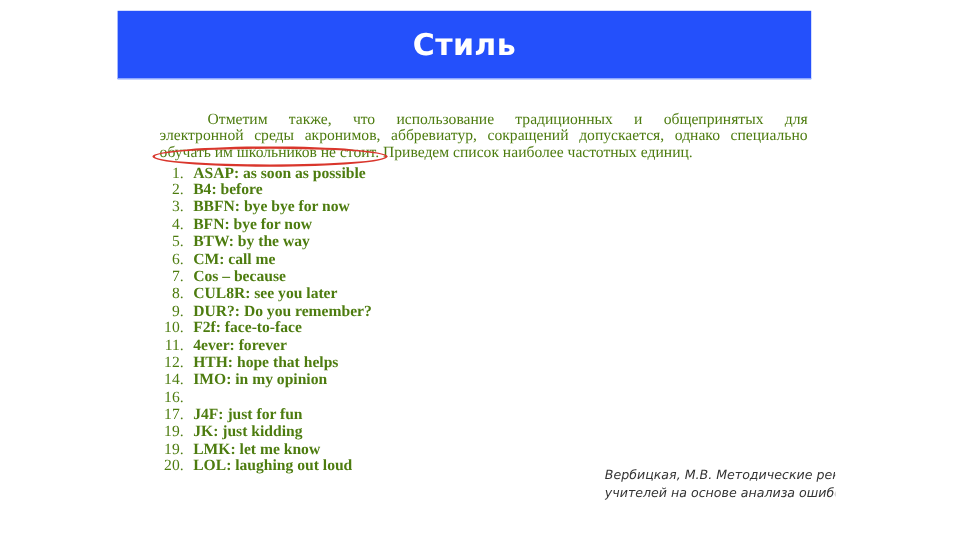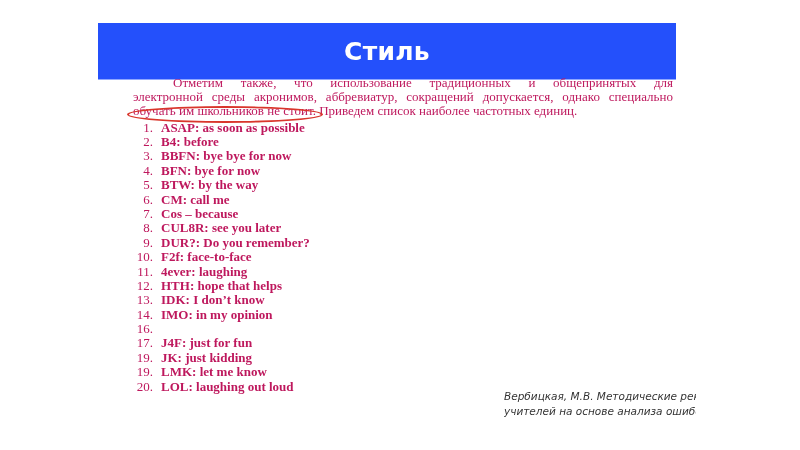--- a/index.html
+++ b/index.html
@@ -1,30 +1,30 @@
 <!DOCTYPE html>
 <html><head>
   <meta charset="utf-8">
   <style>
     html, body { margin: 0; padding: 0; }
     body {
       width: 800px; height: 450px; background: #ffffff; position: relative; overflow: hidden;
       font-family: "Liberation Serif", serif;
     }
     .banner {
-      position: absolute; left: 98px; top: 23px; width: 578px; height: 56px;
+      position: absolute; left: 98px; top: 9px; width: 578px; height: 56px;
       background: #2450fb; border-bottom: 1px solid #8fa8ff;
       display: flex; align-items: center; justify-content: center;
     }
     .banner-title {
       color: #ffffff; font-family: "DejaVu Sans", sans-serif; font-weight: bold; font-size: 25px; letter-spacing: 0.3px;
     }
     .doc {
-      position: absolute; left: 133px; top: 76px; width: 540px;
-      color: #be185d; font-size: 13px; line-height: 14.2px;
+      position: absolute; left: 133px; top: 92px; width: 540px;
+      color: #4d7c0f; font-size: 13px; line-height: 14.2px;
     }
     .para { text-align: justify; text-indent: 40px; margin: 0; position: relative; }
     .para .line { display: block; }
     .justify-line { text-align-last: justify; }
     .highlight {
       position: absolute; left: -6px; top: 30px; width: 196px; height: 17px;
       border: 2px solid #d9362c; border-radius: 50%; box-sizing: border-box;
       pointer-events: none;
     }
     .list { list-style: none; margin: 2px 0 0 0; padding: 0; }
@@ -86,29 +86,25 @@
     <li>
         <span class="num">9.</span>
         <span class="txt">DUR?: Do you remember?</span>
       </li>
     <li>
         <span class="num">10.</span>
         <span class="txt">F2f: face-to-face</span>
       </li>
     <li>
         <span class="num">11.</span>
-        <span class="txt">4ever: laughing</span>
+        <span class="txt">4ever: forever</span>
       </li>
     <li>
         <span class="num">12.</span>
         <span class="txt">HTH: hope that helps</span>
-      </li>
-    <li>
-        <span class="num">13.</span>
-        <span class="txt">IDK: I don’t know</span>
       </li>
     <li>
         <span class="num">14.</span>
         <span class="txt">IMO: in my opinion</span>
       </li>
     <li>
         <span class="num">16.</span>
       </li>
     <li>
         <span class="num">17.</span>

